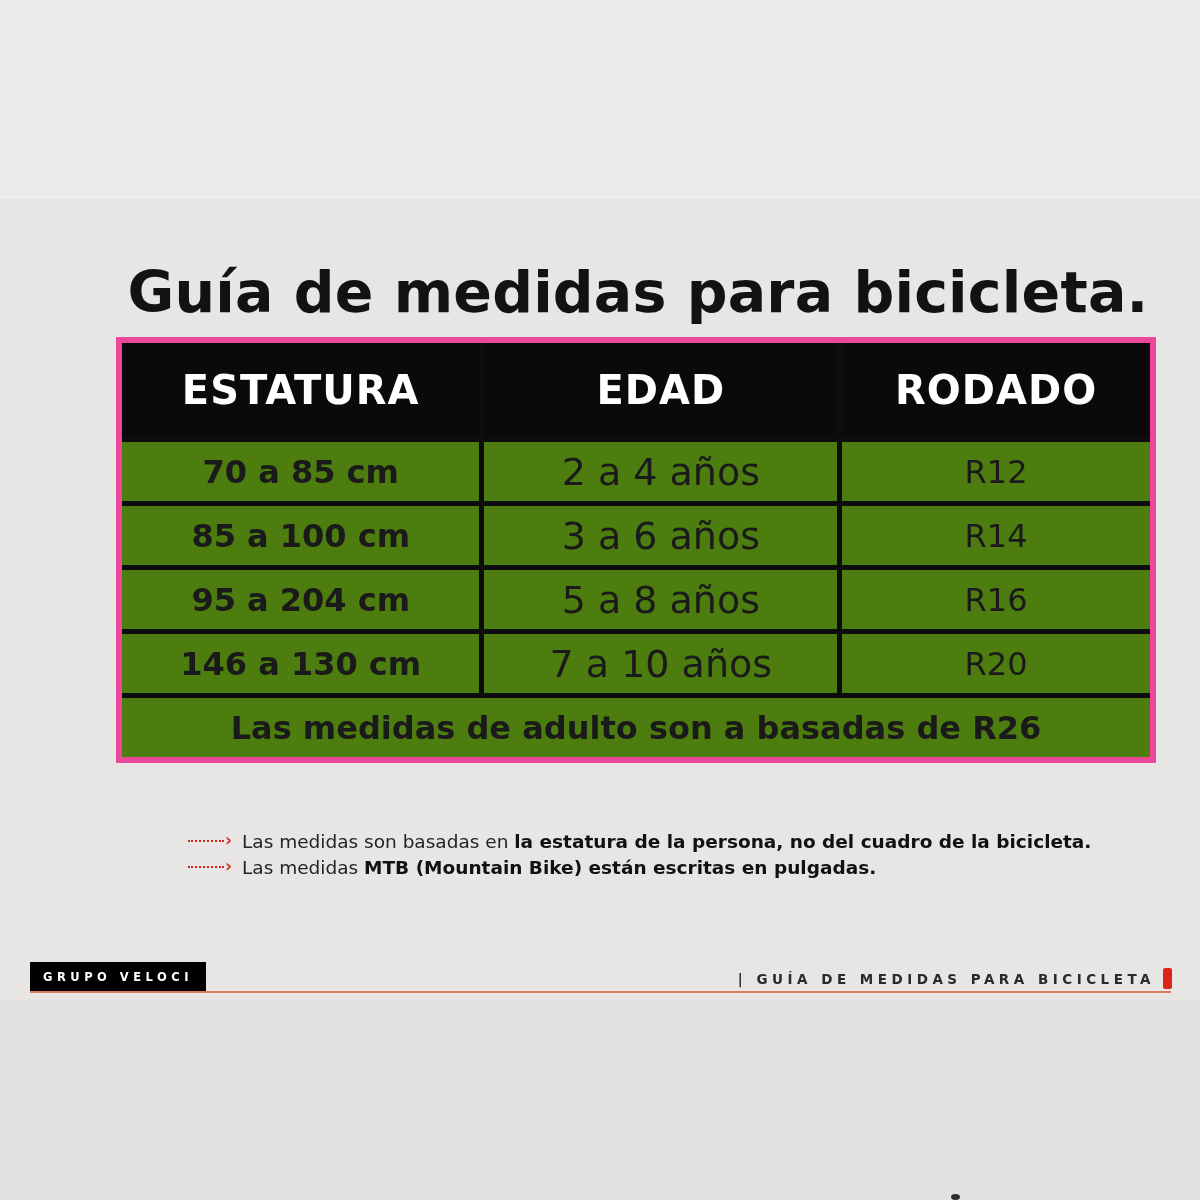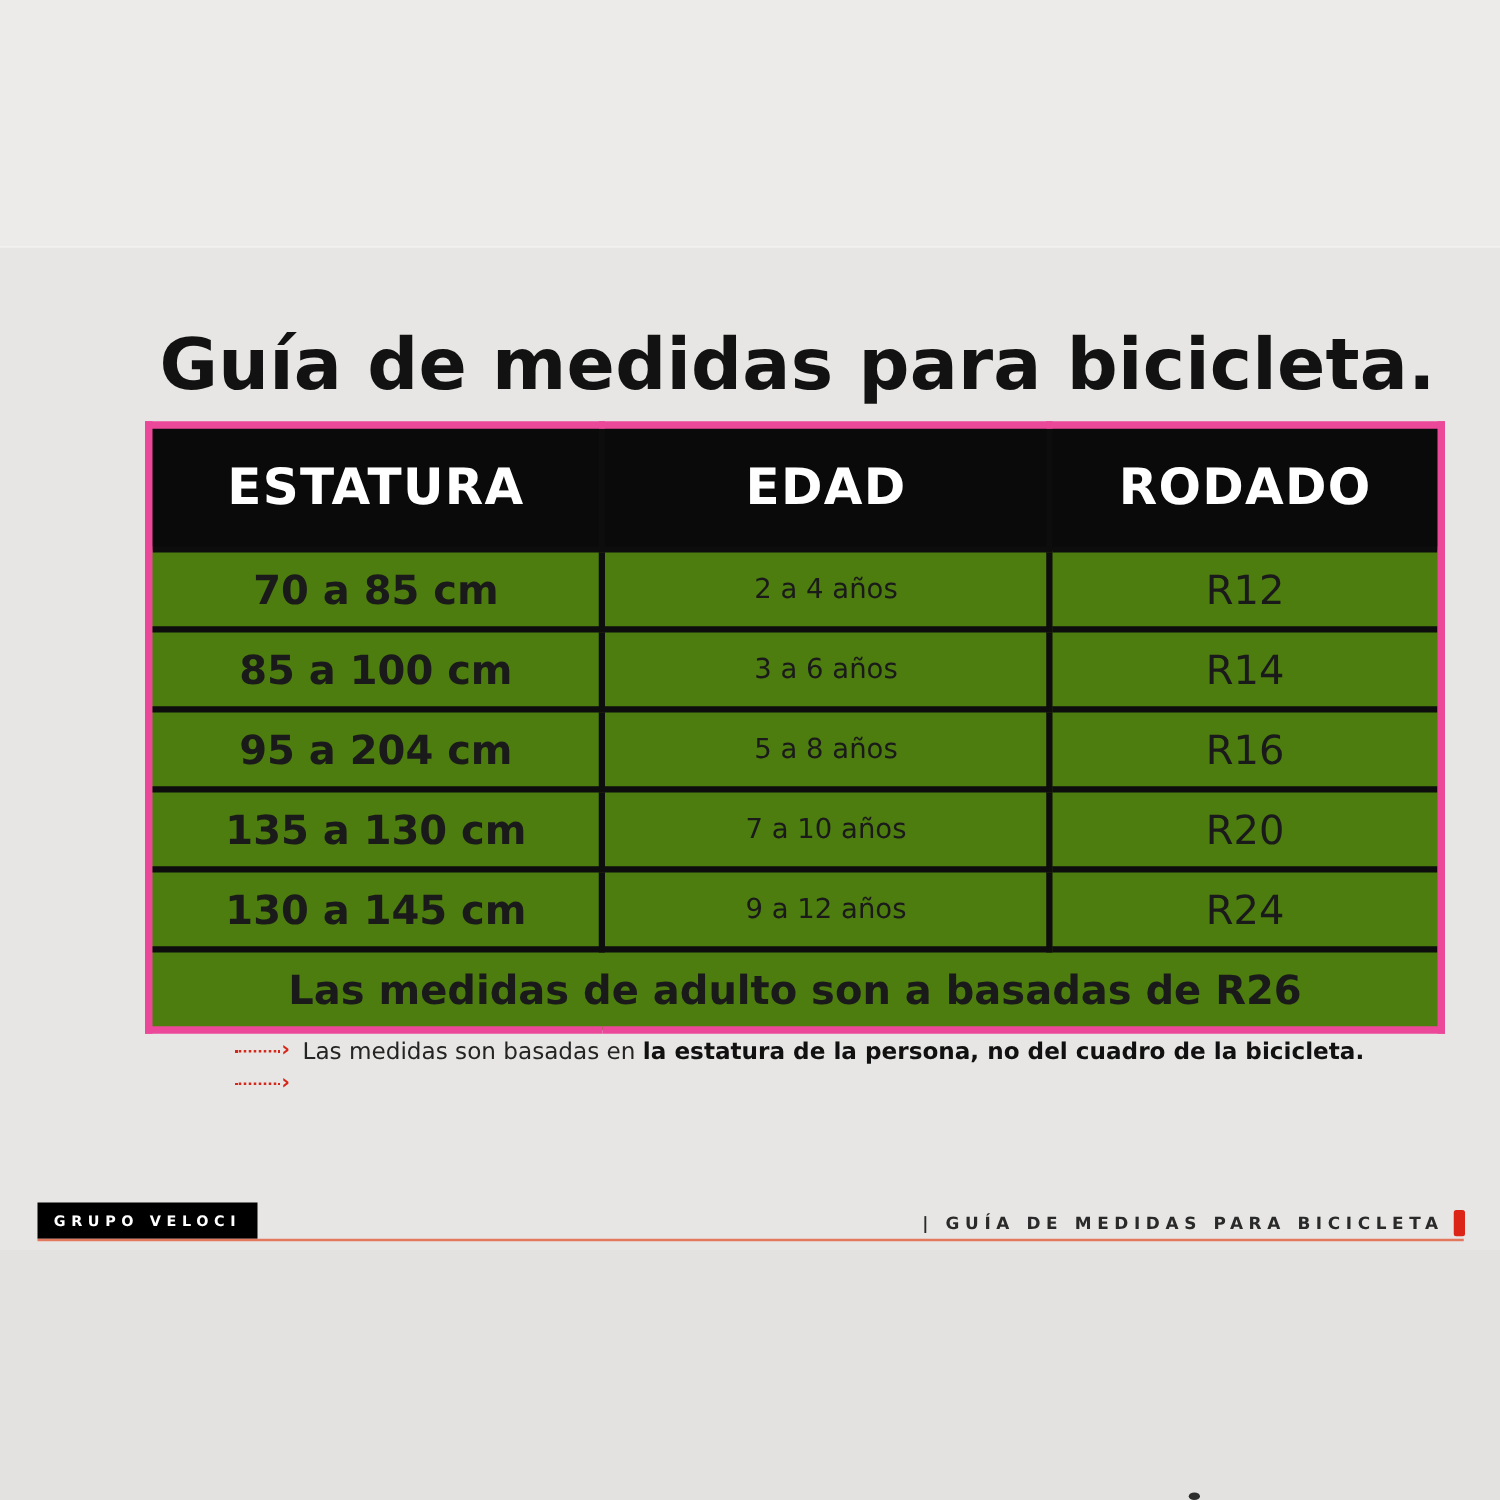--- a/index.html
+++ b/index.html
@@ -15,21 +15,21 @@
               border-collapse:collapse;border:6px solid #ec4899;table-layout:fixed;}
   table.guide col.c1{width:35.1%;}
   table.guide col.c2{width:34.6%;}
   table.guide col.c3{width:30.3%;}
   table.guide th{background:#0a0a0a;color:#ffffff;height:92px;
                  font-size:40px;font-weight:bold;letter-spacing:1px;text-align:center;
                  border:5px solid #0d0d0d;}
   table.guide td{background:#4d7c0f;border:5px solid #0d0d0d;height:57px;
                  text-align:center;vertical-align:middle;color:#1a1a1a;}
   td.cell-estatura{font-weight:bold;font-size:32px;color:#131313;}
-  td.cell-edad{font-weight:normal;font-size:22px;color:#1d1d1d;}
+  td.cell-edad{font-weight:normal;font-size:38px;color:#1d1d1d;}
   td.cell-rodado{font-weight:normal;font-size:32px;color:#1d1d1d;}
   td.footer-cell{font-weight:bold;font-size:32px;height:47px;color:#131313;}
 
   .notes{position:absolute;left:188px;top:828px;}
   .note-line{display:flex;align-items:center;height:26px;}
   .leader{width:36px;height:0;border-top:2px dotted #d6281a;margin-right:1px;}
   .arrow{color:#d6281a;font-size:17px;font-weight:bold;line-height:1;margin-right:10px;transform:translateY(-1px);}
   .note-text{font-size:18.5px;color:#242424;white-space:nowrap;}
   .note-text b{color:#111111;text-align:center;}
 
@@ -73,44 +73,40 @@
         <td class="cell-estatura">85 a 100 cm</td>
         <td class="cell-edad">3 a 6 años</td>
         <td class="cell-rodado">R14</td>
       </tr>
       <tr>
         <td class="cell-estatura">95 a 204 cm</td>
         <td class="cell-edad">5 a 8 años</td>
         <td class="cell-rodado">R16</td>
       </tr>
       <tr>
-        <td class="cell-estatura">135 a 130 cm</td>
+        <td class="cell-estatura">146 a 130 cm</td>
         <td class="cell-edad">7 a 10 años</td>
         <td class="cell-rodado">R20</td>
-      </tr>
-      <tr>
-        <td class="cell-estatura">130 a 145 cm</td>
-        <td class="cell-edad">9 a 12 años</td>
-        <td class="cell-rodado">R24</td>
       </tr>
       <tr>
         <td class="footer-cell" colspan="3">Las medidas de adulto son a basadas de R26</td>
       </tr>
     </tbody>
   </table>
 
   <div class="notes">
     <div class="note-line">
       <span class="leader"></span>
       <span class="arrow">›</span>
       <span class="note-text"><span>Las medidas son basadas en </span><b>la estatura de la persona, no del cuadro de la bicicleta.</b></span>
     </div>
     <div class="note-line">
       <span class="leader"></span>
       <span class="arrow">›</span>
+      <span class="note-text"><span>Las medidas </span><b>MTB (Mountain Bike) están escritas en pulgadas.</b></span>
     </div>
   </div>
 
   <div class="brand-box">GRUPO VELOCI</div>
   <div class="footer-line"></div>
   <div class="caption">
     <span>| GUÍA DE MEDIDAS PARA BICICLETA</span>
     <span class="red-block"></span>
   </div>
 

